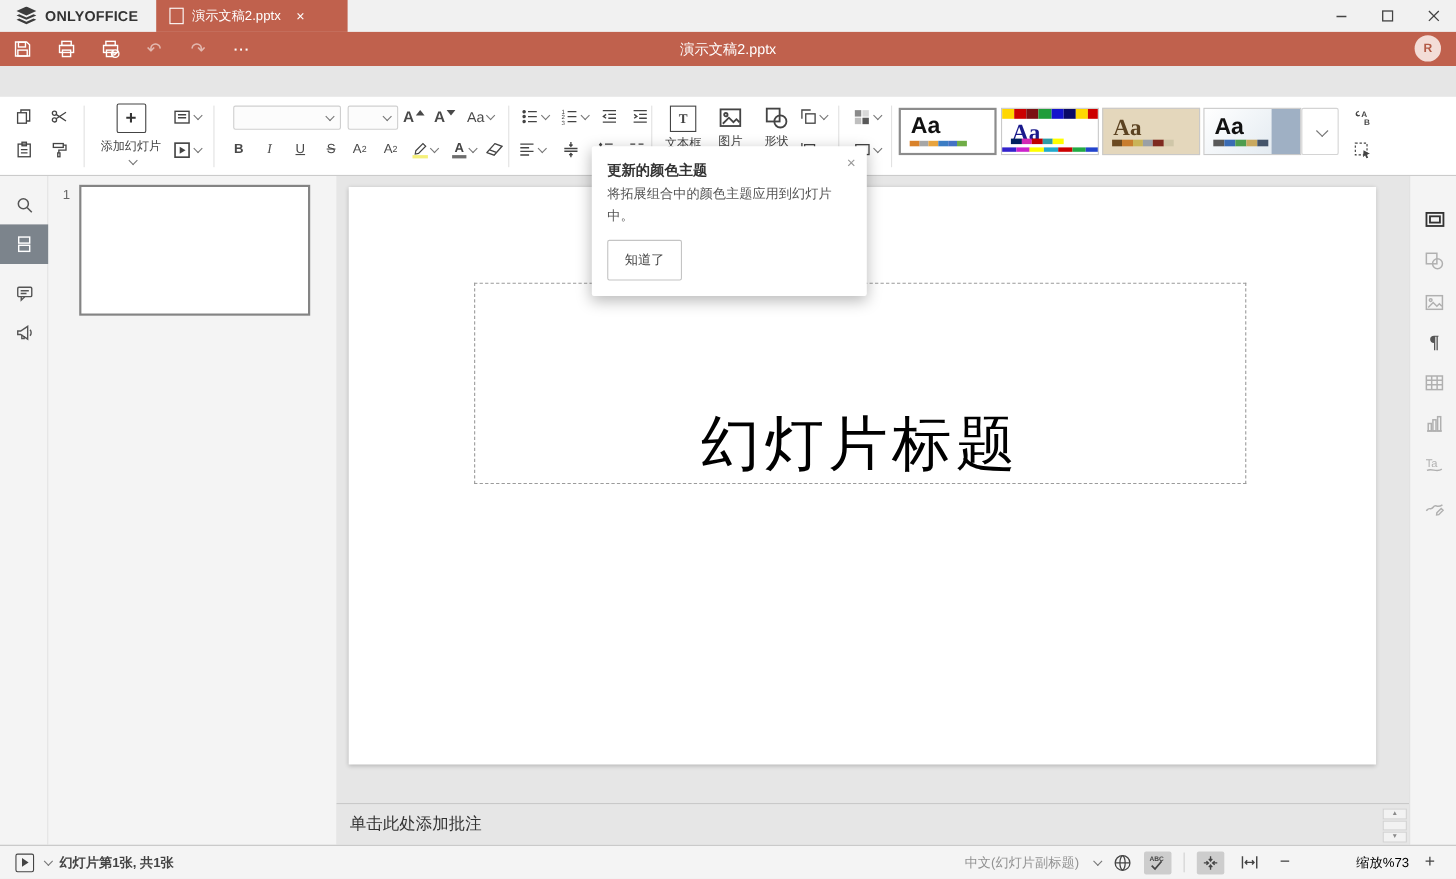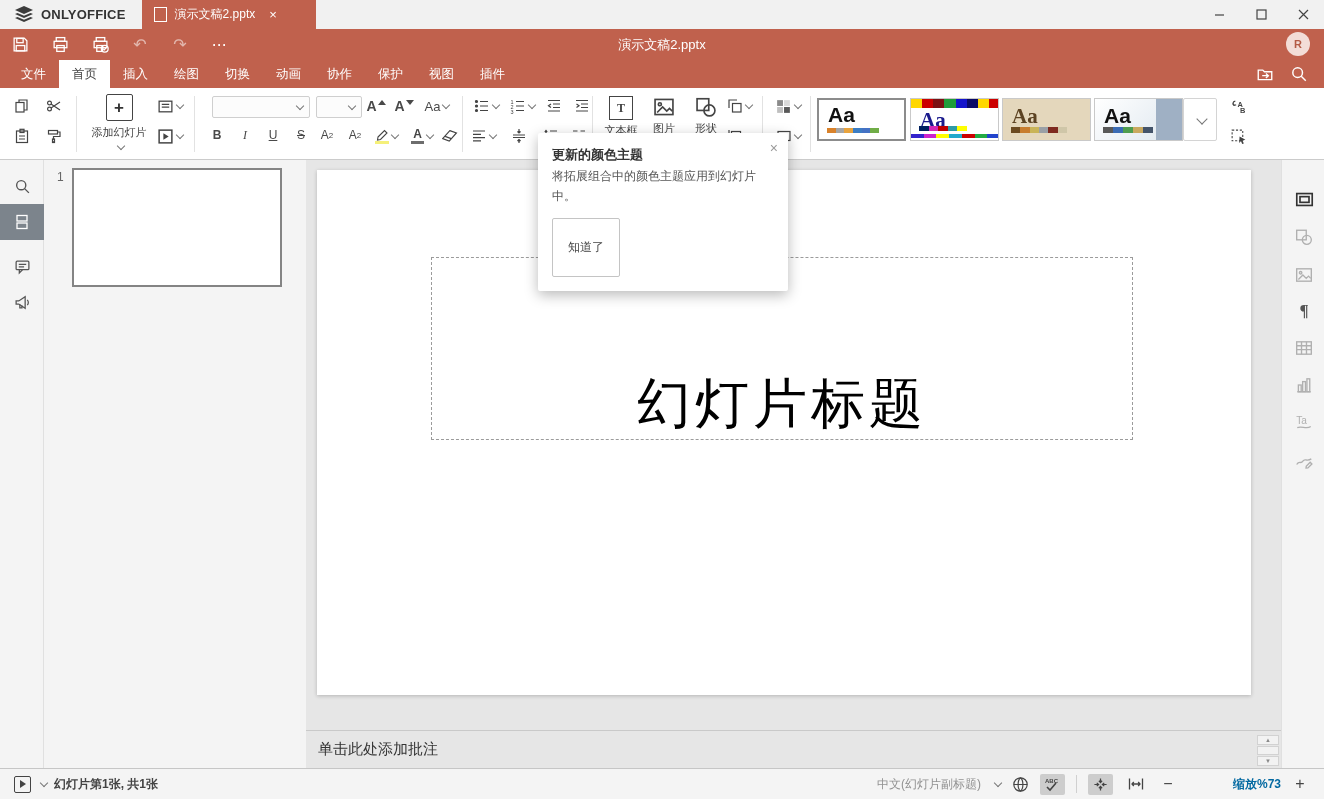--- a/index.html
+++ b/index.html
@@ -66,33 +66,33 @@
   #scrollctl{position:absolute;left:951px;top:575px;width:22px;}
   .scrbtn{width:22px;height:10px;border:1px solid #d2d2d2;background:#f2f2f2;margin-bottom:1px;display:flex;align-items:center;justify-content:center;font-size:6px;color:#8a8a8a;box-sizing:border-box;}
   #rightbar{left:1281px;top:160px;width:43px;height:608px;background:#f4f4f4;border-left:1px solid #e0e0e0;box-sizing:border-box;}
   .rbicon{position:absolute;left:11px;width:22px;height:22px;display:flex;align-items:center;justify-content:center;}
   .rbicon.on{color:#333;} .rbicon.dim{color:#b0b0b0;} .rbicon.mid{color:#555;}
   
   #popup{left:538px;top:133px;width:250px;background:#fff;border-radius:2px;box-shadow:0 4px 14px rgba(0,0,0,.28);padding:13px 14px 14px;box-sizing:border-box;z-index:50;}
   #popup h4{margin:0 0 2px;font-size:13px;color:#333;}
   #popup p{margin:0;font-size:12px;line-height:1.7;color:#555;width:212px;}
   #popupClose{position:absolute;right:10px;top:8px;color:#9a9a9a;font-size:14px;line-height:1;}
-  #popupBtn{margin-top:11px;background:#fff;border:1px solid #c4c4c4;border-radius:2px;padding:20px 15px;font-size:12px;color:#444;font-family:inherit;}
+  #popupBtn{margin-top:11px;background:#fff;border:1px solid #c4c4c4;border-radius:2px;padding:9px 15px;font-size:12px;color:#444;font-family:inherit;}
   
   #statusbar{left:0;top:768px;width:1324px;height:31px;background:#f4f4f4;border-top:1px solid #c6c6c6;box-sizing:border-box;display:flex;align-items:center;}
   #sb-left{display:flex;align-items:center;gap:7px;padding-left:14px;}
   #playbox{width:15px;height:15px;border:1.5px solid #444;border-radius:2px;display:flex;align-items:center;justify-content:center;}
   #playbox .tri{width:0;height:0;border-left:6px solid #444;border-top:4px solid transparent;border-bottom:4px solid transparent;margin-left:1px;}
   #slideinfo{font-weight:bold;color:#444;}
   #sb-right{margin-left:auto;display:flex;align-items:center;gap:11px;padding-right:16px;}
   #lang{color:#919191;}
   .sbtn{width:25px;height:21px;border-radius:2px;display:flex;align-items:center;justify-content:center;color:#444;}
   .sbtn.on{background:#cdcdcd;}
   .sdiv{width:1px;height:18px;background:#d0d0d0;}
-  #zoomval{font-weight:bold;color:#0369a1;padding-left:46px;}
+  #zoomval{font-weight:normal;color:#000000;padding-left:46px;}
   .pm{font-size:16px;color:#444;width:16px;text-align:center;}
 </style>
 </head>
 <body>
 
 <div id="app">
 
   <div id="titlebar" class="abs">
     <div id="logoarea">
       <svg width="20" height="18" viewBox="0 0 20 18">
@@ -150,42 +150,20 @@
           <path d="M10.6 12 l1 1 1.8-2"></path>
         </svg>
       </div>
     <div class="hicon dim" style="font-size:16px;">↶</div>
     <div class="hicon dim" style="font-size:16px;">↷</div>
     <div class="hicon" style="font-weight:bold;letter-spacing:1px;">···</div>
     <div id="doctitle">演示文稿2.pptx</div>
     <div id="avatar">R</div>
   </div>
 
-  <div id="tabsrow" class="abs">
-    <div class="mtab">文件</div>
-    <div class="mtab active">首页</div>
-    <div class="mtab">插入</div>
-    <div class="mtab">绘图</div>
-    <div class="mtab">切换</div>
-    <div class="mtab">动画</div>
-    <div class="mtab">协作</div>
-    <div class="mtab">保护</div>
-    <div class="mtab">视图</div>
-    <div class="mtab">插件</div>
-    <div id="tabsright">
-      <svg width="18" height="18" viewBox="0 0 16 16" fill="none" stroke="#fff" stroke-width="1.2">
-        <path d="M2 4.5 H6 L7.5 6 H14 V13 H2 Z"></path>
-          <path d="M5.5 9.5 H10.5 M8.8 7.5 L11 9.5 8.8 11.5"></path>
-        </svg>
-      <svg width="18" height="18" viewBox="0 0 16 16" fill="none" stroke="#fff" stroke-width="1.3">
-        <circle cx="6.8" cy="6.8" r="4.3"></circle>
-          <path d="M10 10 L14 14"></path>
-        </svg>
-    </div>
-  </div>
 
   <div id="ribbon" class="abs">
 
     <div class="ric rowA" style="left:12px">
       <svg width="16" height="16" viewBox="0 0 16 16" fill="none" stroke="currentColor" stroke-width="1.2">
           <rect x="2" y="4.5" width="8" height="9.5"></rect>
           <path d="M5 4.5 V2 H13 V12 H10"></path>
         </svg>
       </div>
     <div class="ric rowA" style="left:44px">

